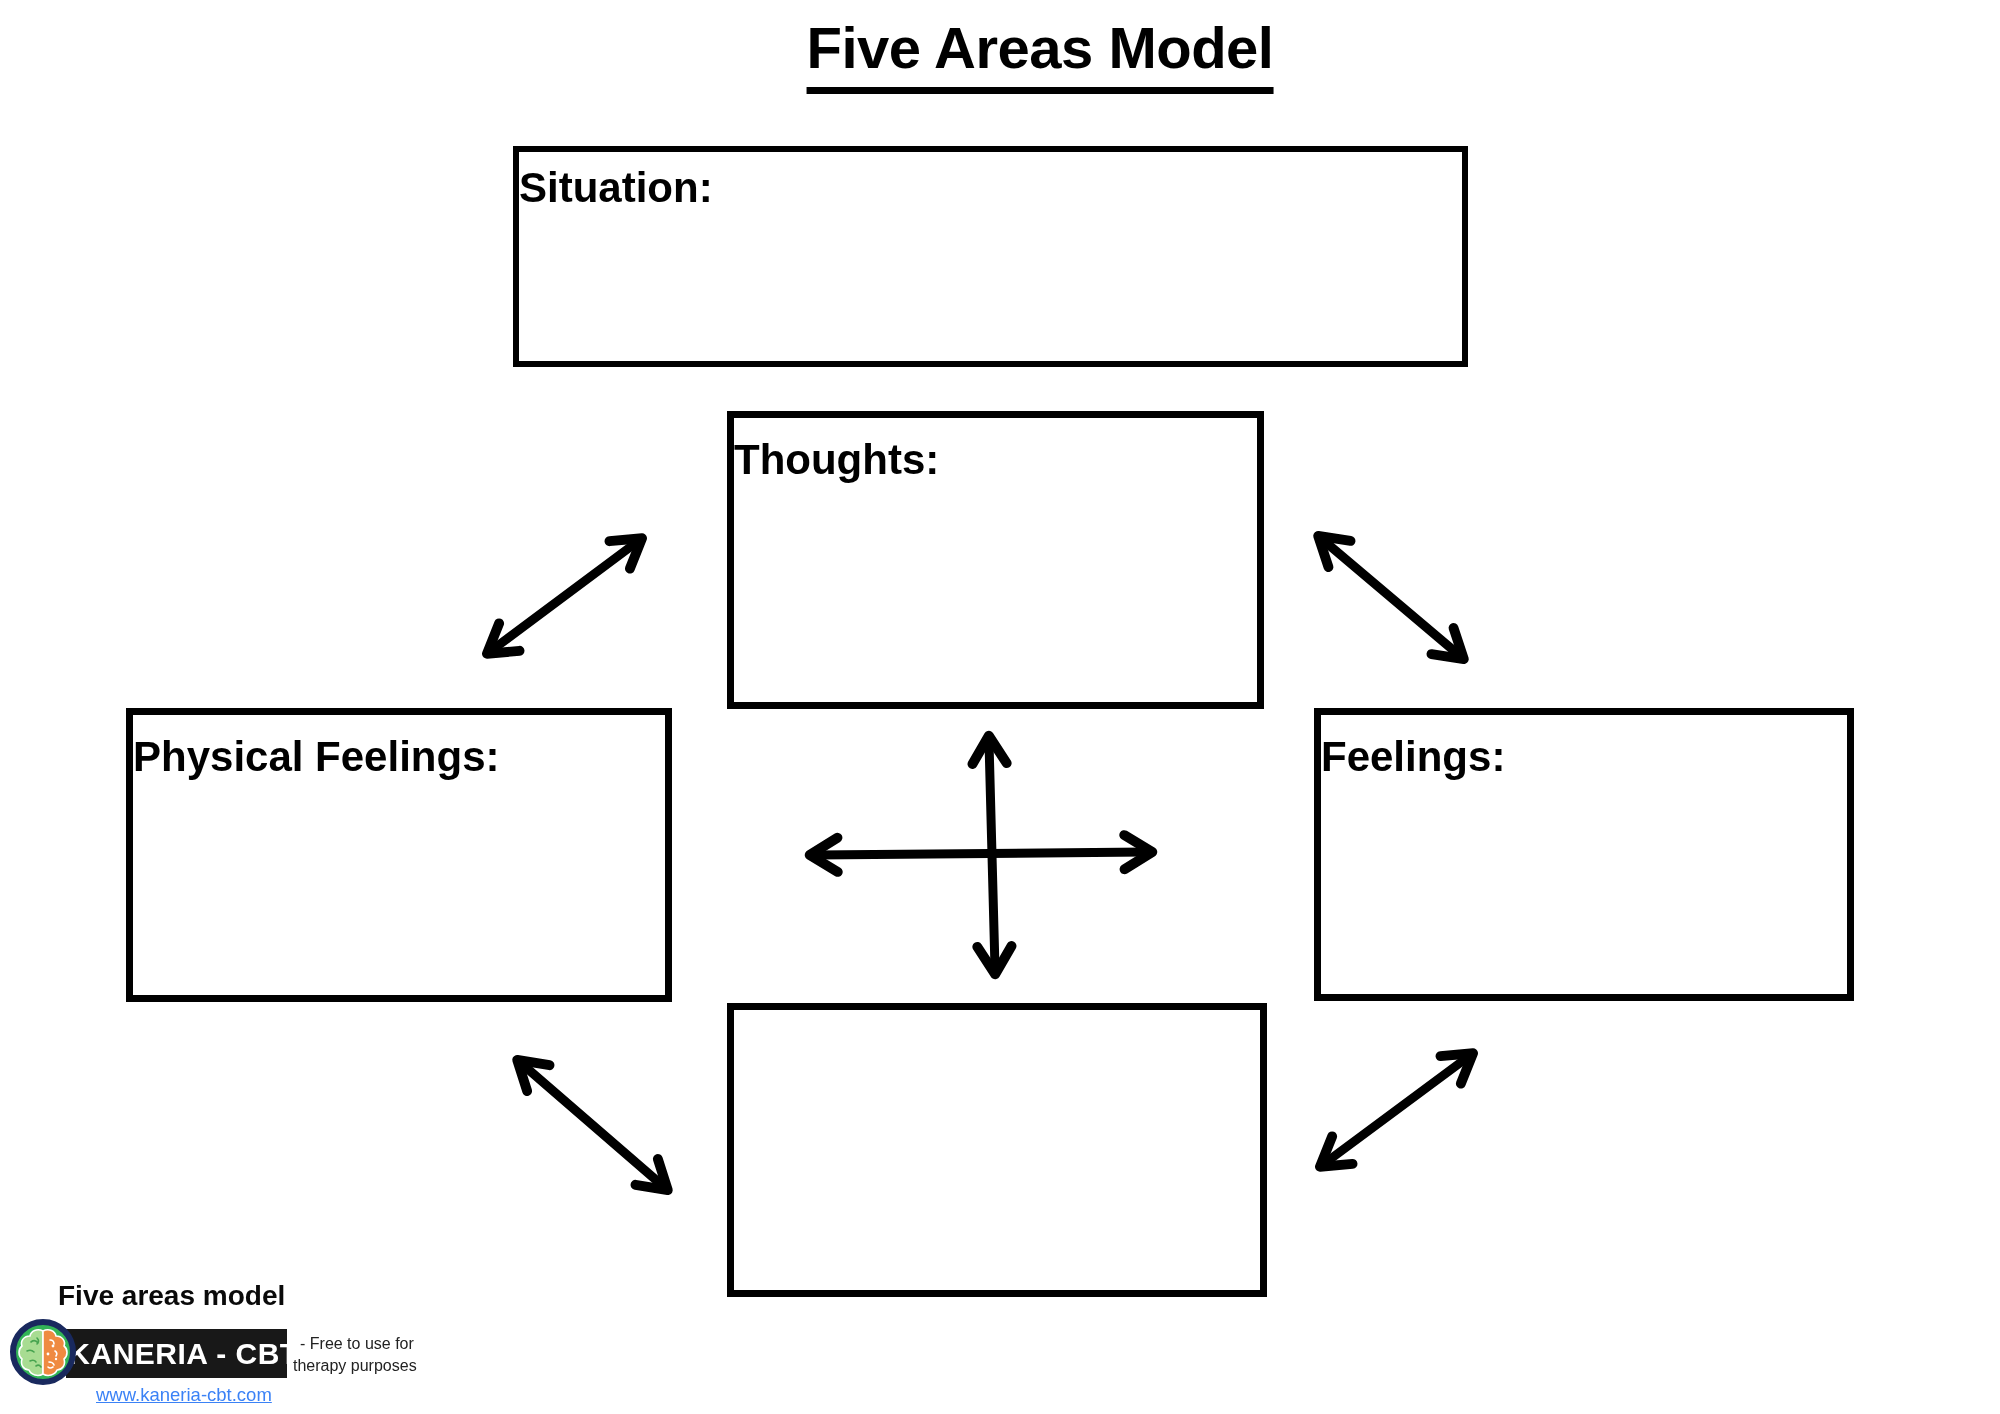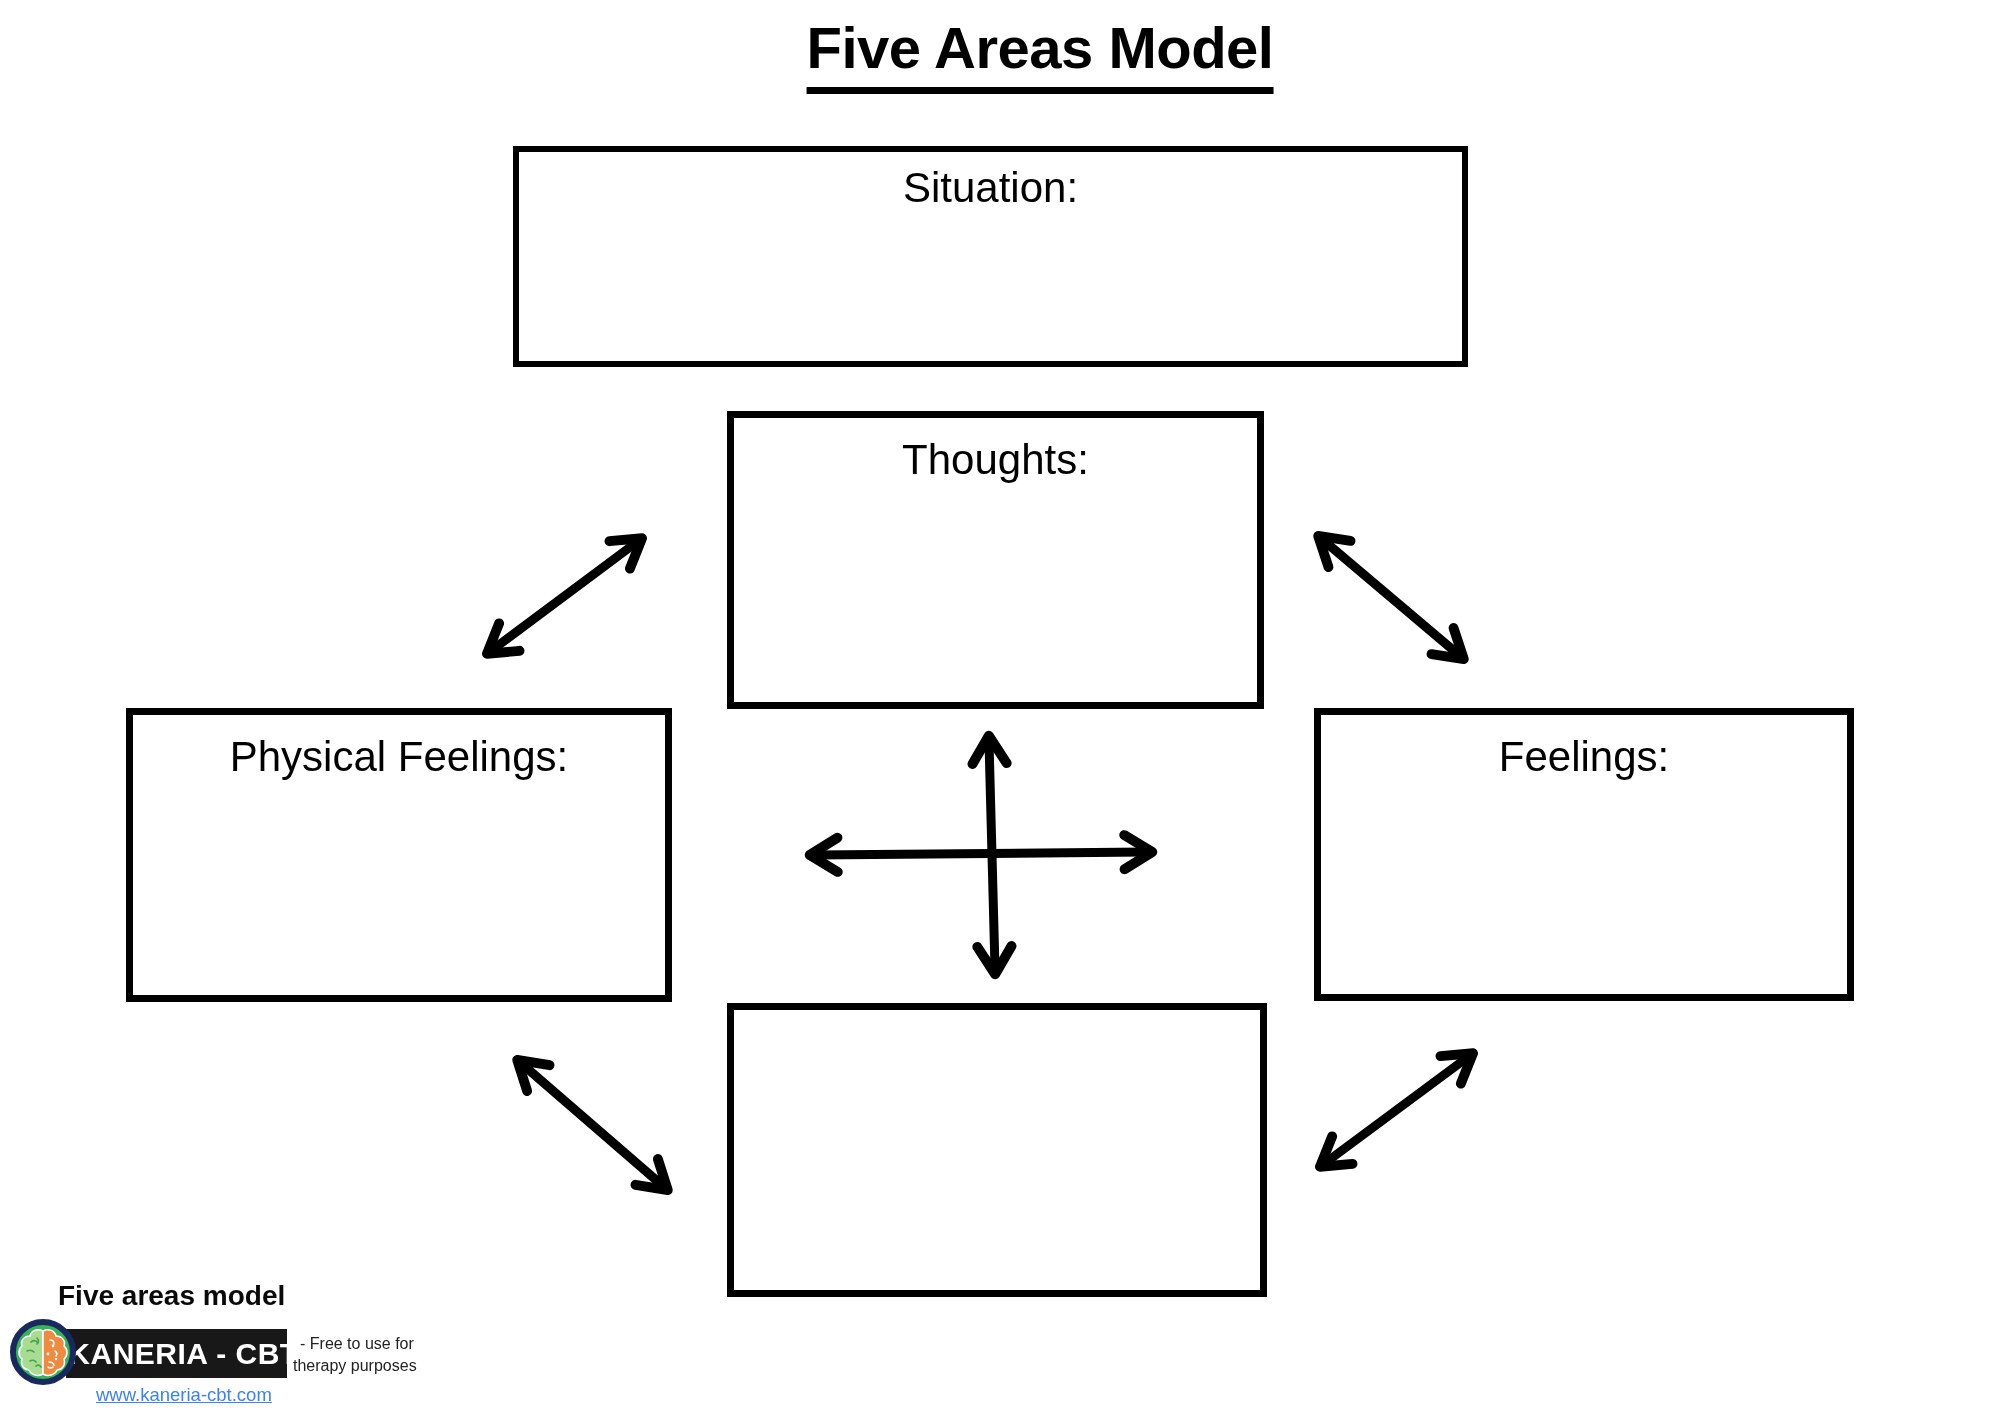--- a/index.html
+++ b/index.html
@@ -8,21 +8,21 @@
 
   .page { position:relative; width:2000px; height:1414px; background:#ffffff; overflow:hidden; }
 
   
   .title-wrap { position:absolute; top:14px; left:1040px; transform:translateX(-50%); white-space:nowrap; }
   .title-text { display:inline-block; font-size:58px; font-weight:800; letter-spacing:-0.5px; color:#000;
                 border-bottom:7px solid #000; padding-bottom:6px; }
 
   
   .box { position:absolute; background:#ffffff; border:7px solid #000000; }
-  .box-label { text-align:center; font-weight:400; font-size:42px; color:#000; padding-top:18px; white-space:nowrap; }
+  .box-label { text-align:left; font-weight:700; font-size:42px; color:#000; padding-top:18px; white-space:nowrap; }
   .writing-area { position:absolute; left:0; right:0; top:72px; bottom:0; }
 
   #situation-box { left:513px; top:146px;  width:955px; height:221px; border-width:6px; }
   #situation-box .box-label { padding-top:12px; }
   #thoughts-box  { left:727px; top:411px;  width:537px; height:298px; }
   #physical-box  { left:126px; top:708px;  width:546px; height:294px; }
   #emotions-box  { left:1314px; top:708px; width:540px; height:293px; }
   #actions-box   { left:727px; top:1003px; width:540px; height:294px; }
 
   

